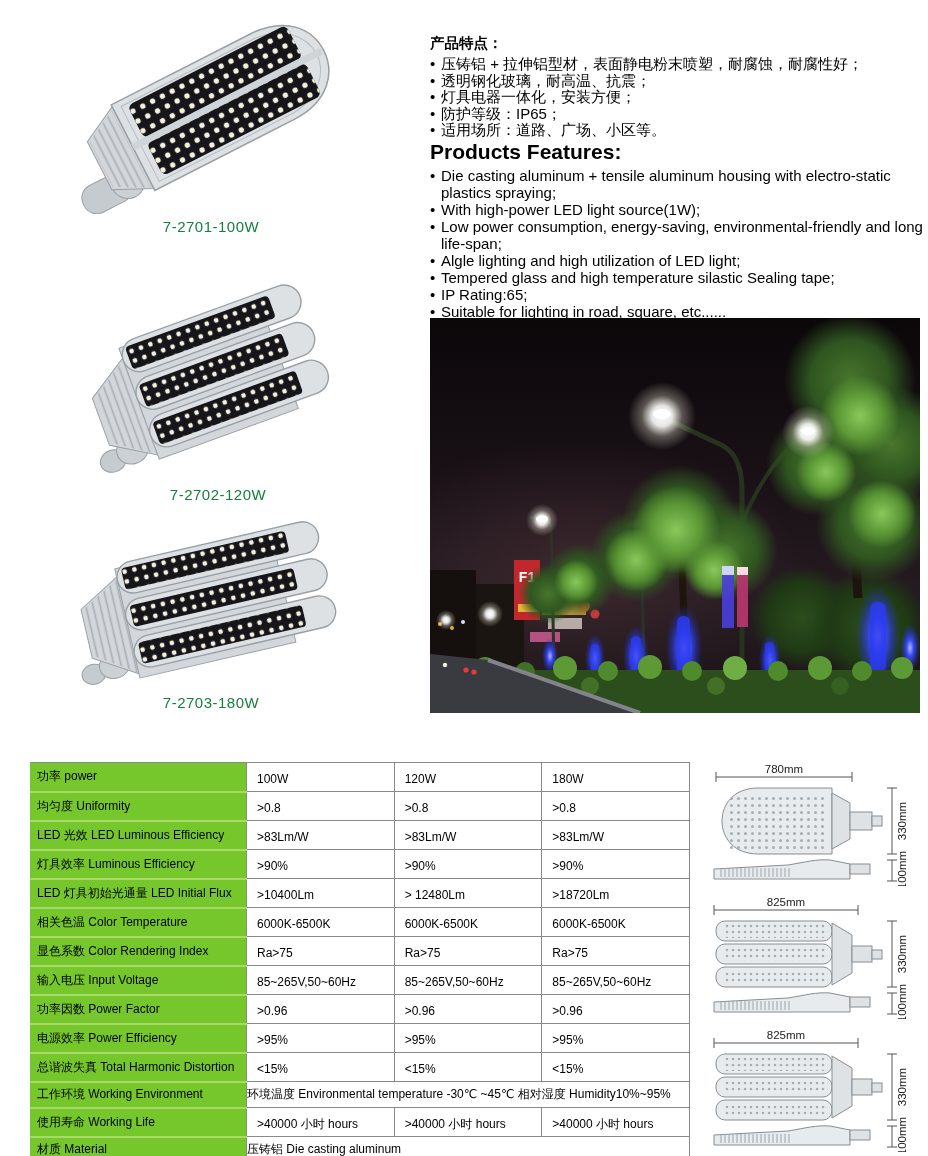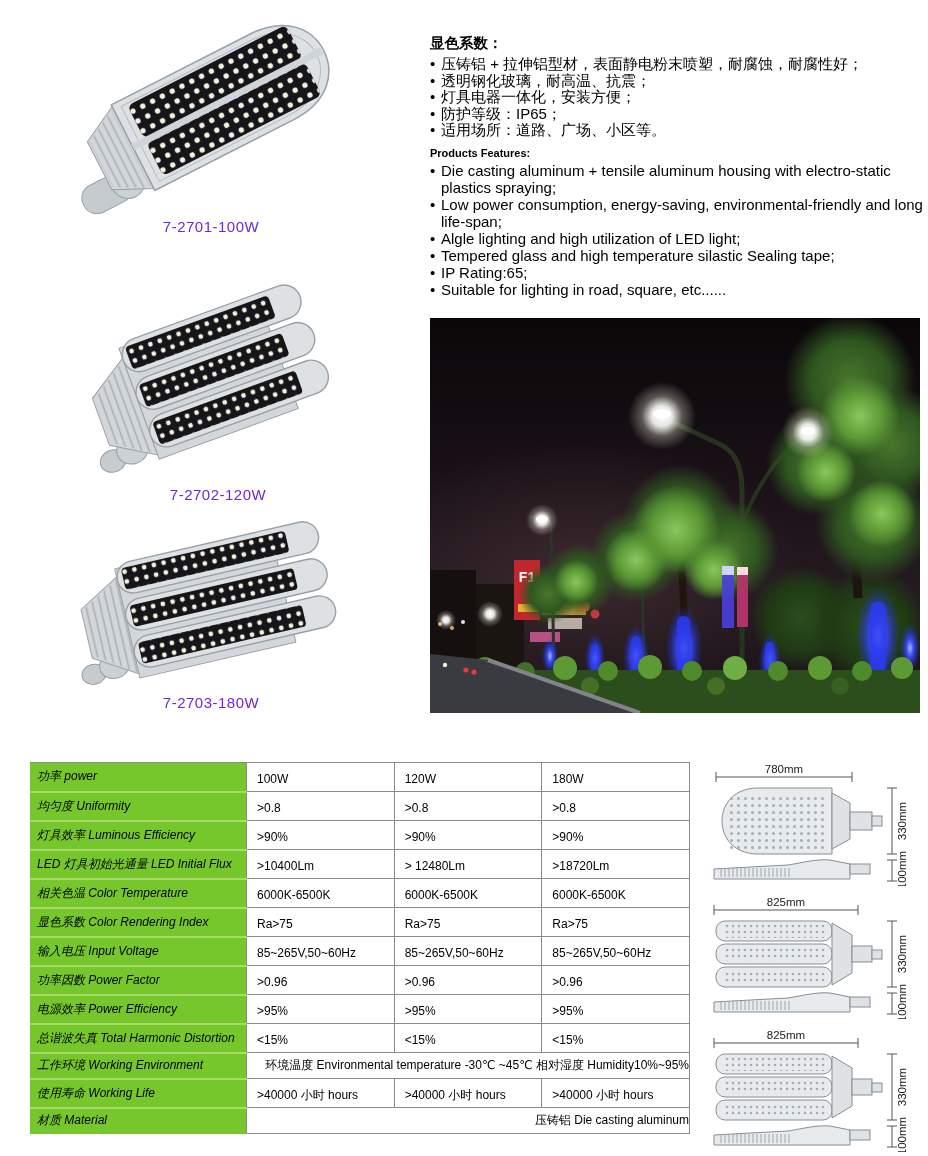--- a/index.html
+++ b/index.html
@@ -1,39 +1,39 @@
 <!DOCTYPE html>
 <html><head>
 <meta charset="utf-8">
 <style>
   html,body{margin:0;padding:0;background:#fff;}
   .page{position:relative;width:928px;height:1156px;background:#fff;overflow:hidden;
         font-family:"Liberation Sans","DejaVu Sans",sans-serif;color:#000;}
   figure{margin:0;}
   .prod{position:absolute;}
-  .prod figcaption{text-align:center;font-size:15px;letter-spacing:.5px;color:#6d28d9;}
+  .prod figcaption{text-align:center;font-size:15px;letter-spacing:.5px;color:#15803d;}
   
   .features{position:absolute;left:430px;top:34px;width:496px;}
   .features h3{margin:0 0 3px 0;font-size:14.5px;}
-  .features h3.en{margin-top:8px;font-size:11px;}
+  .features h3.en{margin-top:1px;font-size:21px;}
   .features ul{list-style:none;margin:0;padding:0;}
   .features li{position:relative;font-size:15px;line-height:17px;padding-left:11px;}
   .features ul.cn li{line-height:16.5px;}
   .features li::before{content:"•";position:absolute;left:0;top:0;}
   
   .photo{position:absolute;left:430px;top:318px;width:490px;height:395px;background:#0c080a;}
   .photo svg{display:block;}
   
   table.spec{position:absolute;left:30px;top:762px;width:660px;border-collapse:collapse;
              table-layout:fixed;font-size:12px;border-top:1px solid #8a8a8a;}
   table.spec th{width:209px;height:24px;background:#76c72b;font-weight:normal;text-align:left;
-                padding:0 0 0 7px;border-bottom:2px solid #a9d968;white-space:nowrap;overflow:hidden;font-style:italic;}
+                padding:0 0 0 7px;border-bottom:2px solid #a9d968;white-space:nowrap;overflow:hidden;}
   table.spec tr:last-child th{border-bottom:1px solid #76c72b;}
   table.spec td{height:24px;border:1px solid #8a8a8a;background:#fff;padding:4px 0 0 10px;white-space:nowrap;overflow:hidden;}
-  table.spec td.merged{text-align:right;padding:0;}
+  table.spec td.merged{text-align:left;padding:0;}
   
   .dims{position:absolute;left:700px;top:760px;width:228px;}
   .dim{margin-bottom:7px;text-align:center;}
   .dim svg{display:block;}
 </style>
 </head>
 <body>
 
 <div class="page">
 
@@ -130,31 +130,32 @@
           <rect x="66" y="112" width="206" height="32" rx="16" fill="#dde1e4" stroke="#98a0a6" stroke-width="1.4"></rect>
           <rect x="72" y="117" width="168" height="22" rx="4" fill="#15151a"></rect>
           <rect x="72" y="117" width="168" height="22" rx="4" fill="url(#led3)"></rect>
         </g>
       </g>
     </svg>
     <figcaption>7-2703-180W</figcaption>
   </figure>
 
   <section class="features">
-    <h3 class="cn">显色系数：</h3>
+    <h3 class="cn">产品特点：</h3>
     <ul class="cn">
       <li>压铸铝 + 拉伸铝型材，表面静电粉末喷塑，耐腐蚀，耐腐性好；</li>
       <li>透明钢化玻璃，耐高温、抗震；</li>
       <li>灯具电器一体化，安装方便；</li>
       <li>防护等级：IP65；</li>
       <li>适用场所：道路、广场、小区等。</li>
     </ul>
     <h3 class="en">Products Features:</h3>
     <ul class="en">
       <li>Die casting aluminum + tensile aluminum  housing with electro-static plastics spraying;</li>
+      <li>With high-power LED light source(1W);</li>
       <li>Low power consumption, energy-saving, environmental-friendly and long life-span;</li>
       <li>Algle lighting and high utilization of LED light;</li>
       <li>Tempered glass and high temperature silastic Sealing tape;</li>
       <li>IP Rating:65;</li>
       <li>Suitable for lighting in road, square, etc......</li>
     </ul>
   </section>
 
   <div class="photo">
     <svg width="490" height="395" viewBox="0 0 490 395">
@@ -312,20 +313,26 @@
       <td>120W</td>
       <td>180W</td>
     </tr>
     <tr>
       <th>均匀度  Uniformity</th>
       <td>&gt;0.8</td>
       <td>&gt;0.8</td>
       <td>&gt;0.8</td>
     </tr>
     <tr>
+      <th>LED 光效  LED Luminous Efficiency</th>
+      <td>&gt;83Lm/W</td>
+      <td>&gt;83Lm/W</td>
+      <td>&gt;83Lm/W</td>
+    </tr>
+    <tr>
       <th>灯具效率  Luminous Efficiency</th>
       <td>&gt;90%</td>
       <td>&gt;90%</td>
       <td>&gt;90%</td>
     </tr>
     <tr>
       <th>LED 灯具初始光通量  LED Initial Flux</th>
       <td>&gt;10400Lm</td>
       <td>&gt; 12480Lm</td>
       <td>&gt;18720Lm</td>

